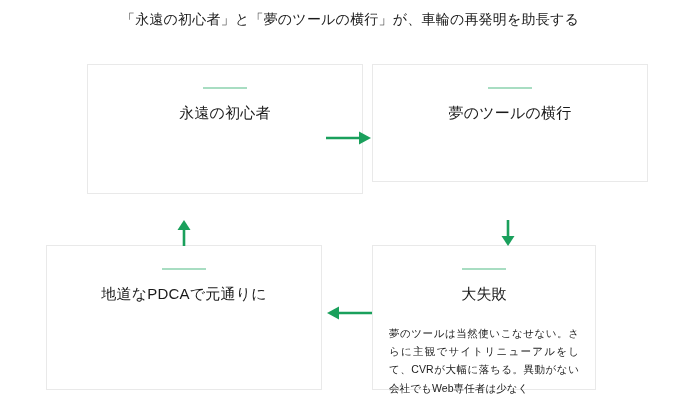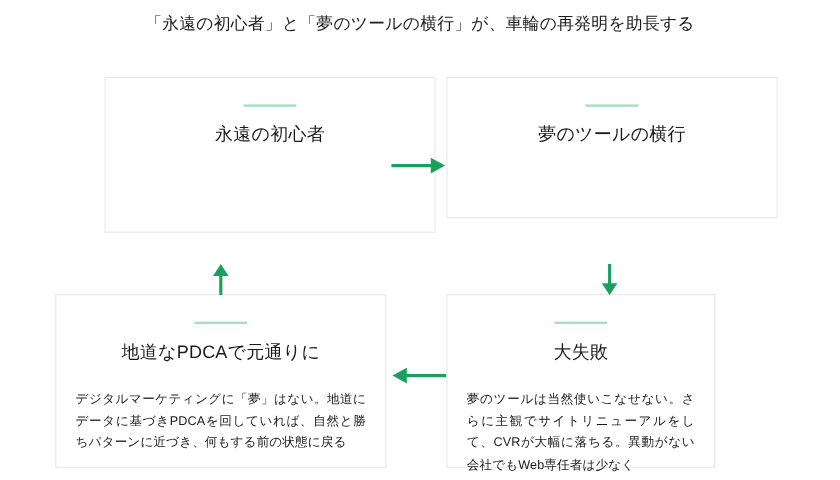--- a/index.html
+++ b/index.html
@@ -91,21 +91,20 @@
 </div>
 
 <div class="card" id="card-dream-tool">
   <div class="card-divider"></div>
   <h2 class="card-heading">夢のツールの横行</h2>
 </div>
 
 <div class="card" id="card-pdca">
   <div class="card-divider"></div>
   <h2 class="card-heading">地道なPDCAで元通りに</h2>
-  <p class="card-body">デジタルマーケティングに「夢」はない。地道にデータに基づきPDCAを回していれば、自然と勝ちパターンに近づき、何もする前の状態に戻る</p>
 </div>
 
 <div class="card" id="card-big-failure">
   <div class="card-divider"></div>
   <h2 class="card-heading">大失敗</h2>
   <p class="card-body">夢のツールは当然使いこなせない。さらに主観でサイトリニューアルをして、CVRが大幅に落ちる。異動がない会社でもWeb専任者は少なく</p>
 </div>
 
 <svg class="arrow" id="arrow-top" width="46" height="20" viewBox="0 0 46 20">
   <line x1="0" y1="10" x2="34" y2="10" stroke="#1aa05c" stroke-width="2.6"></line>

